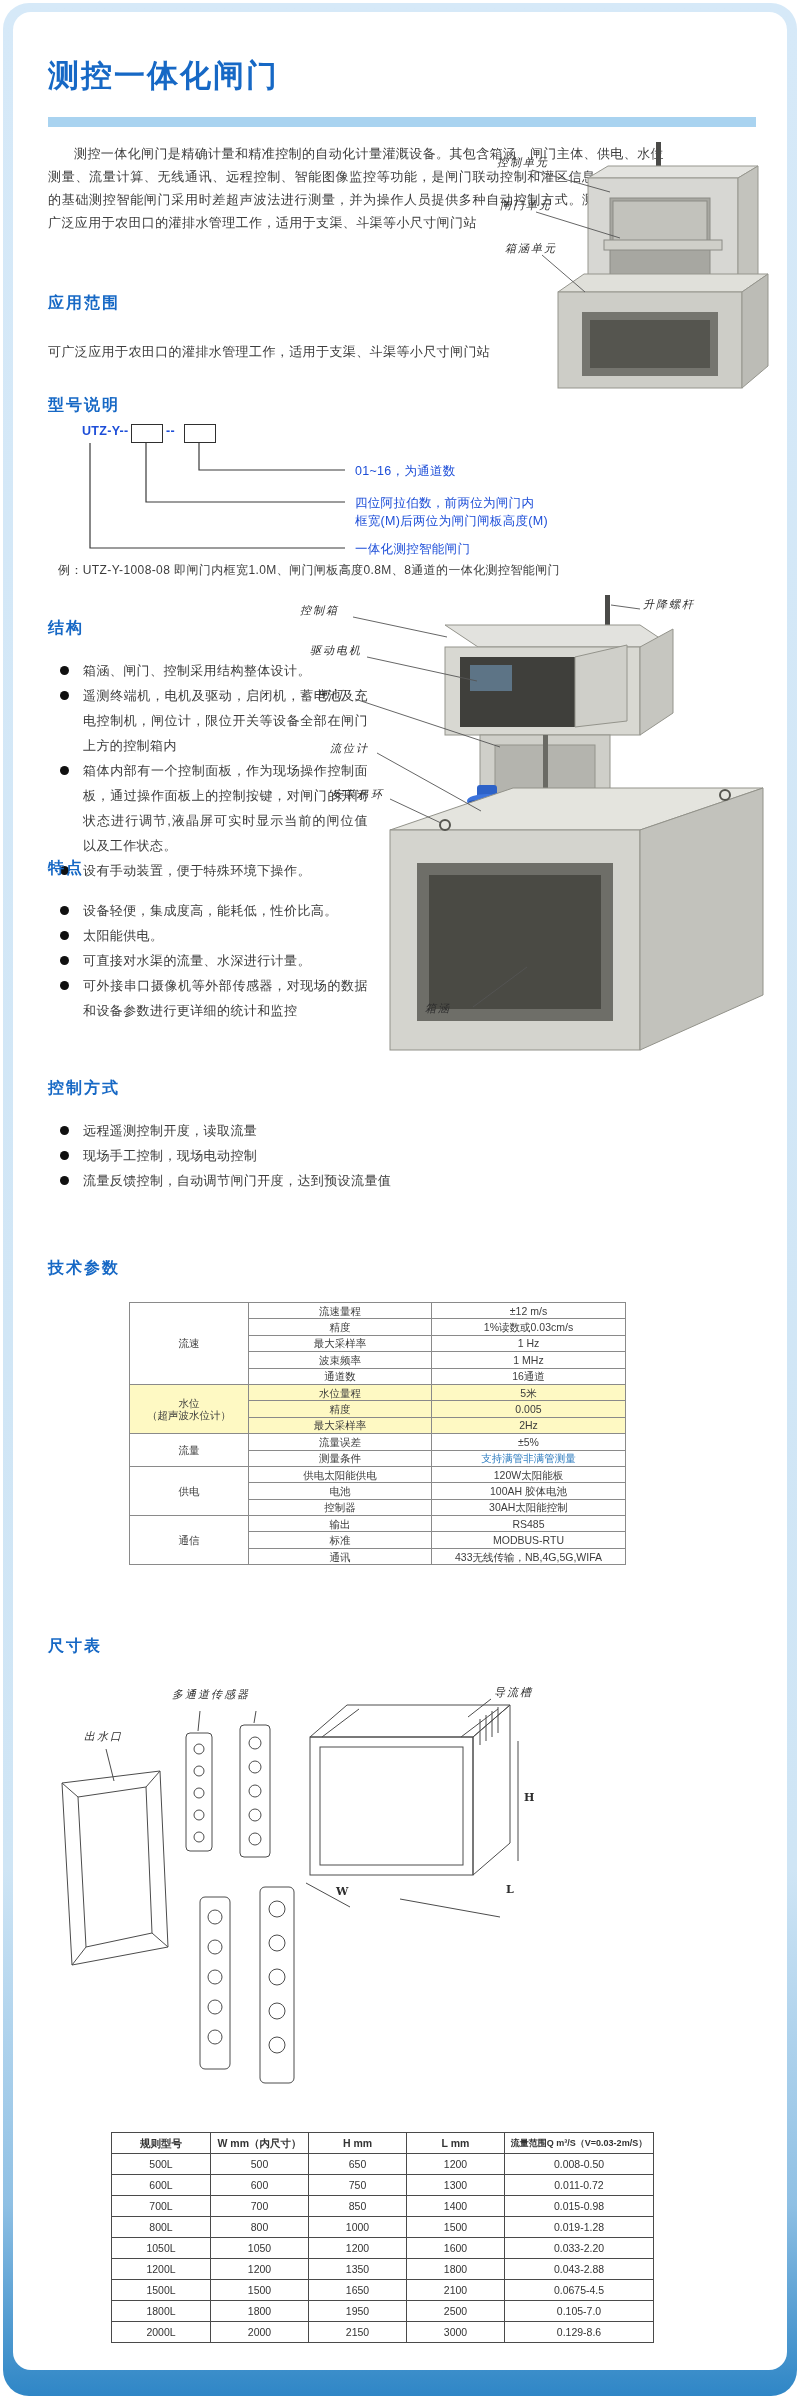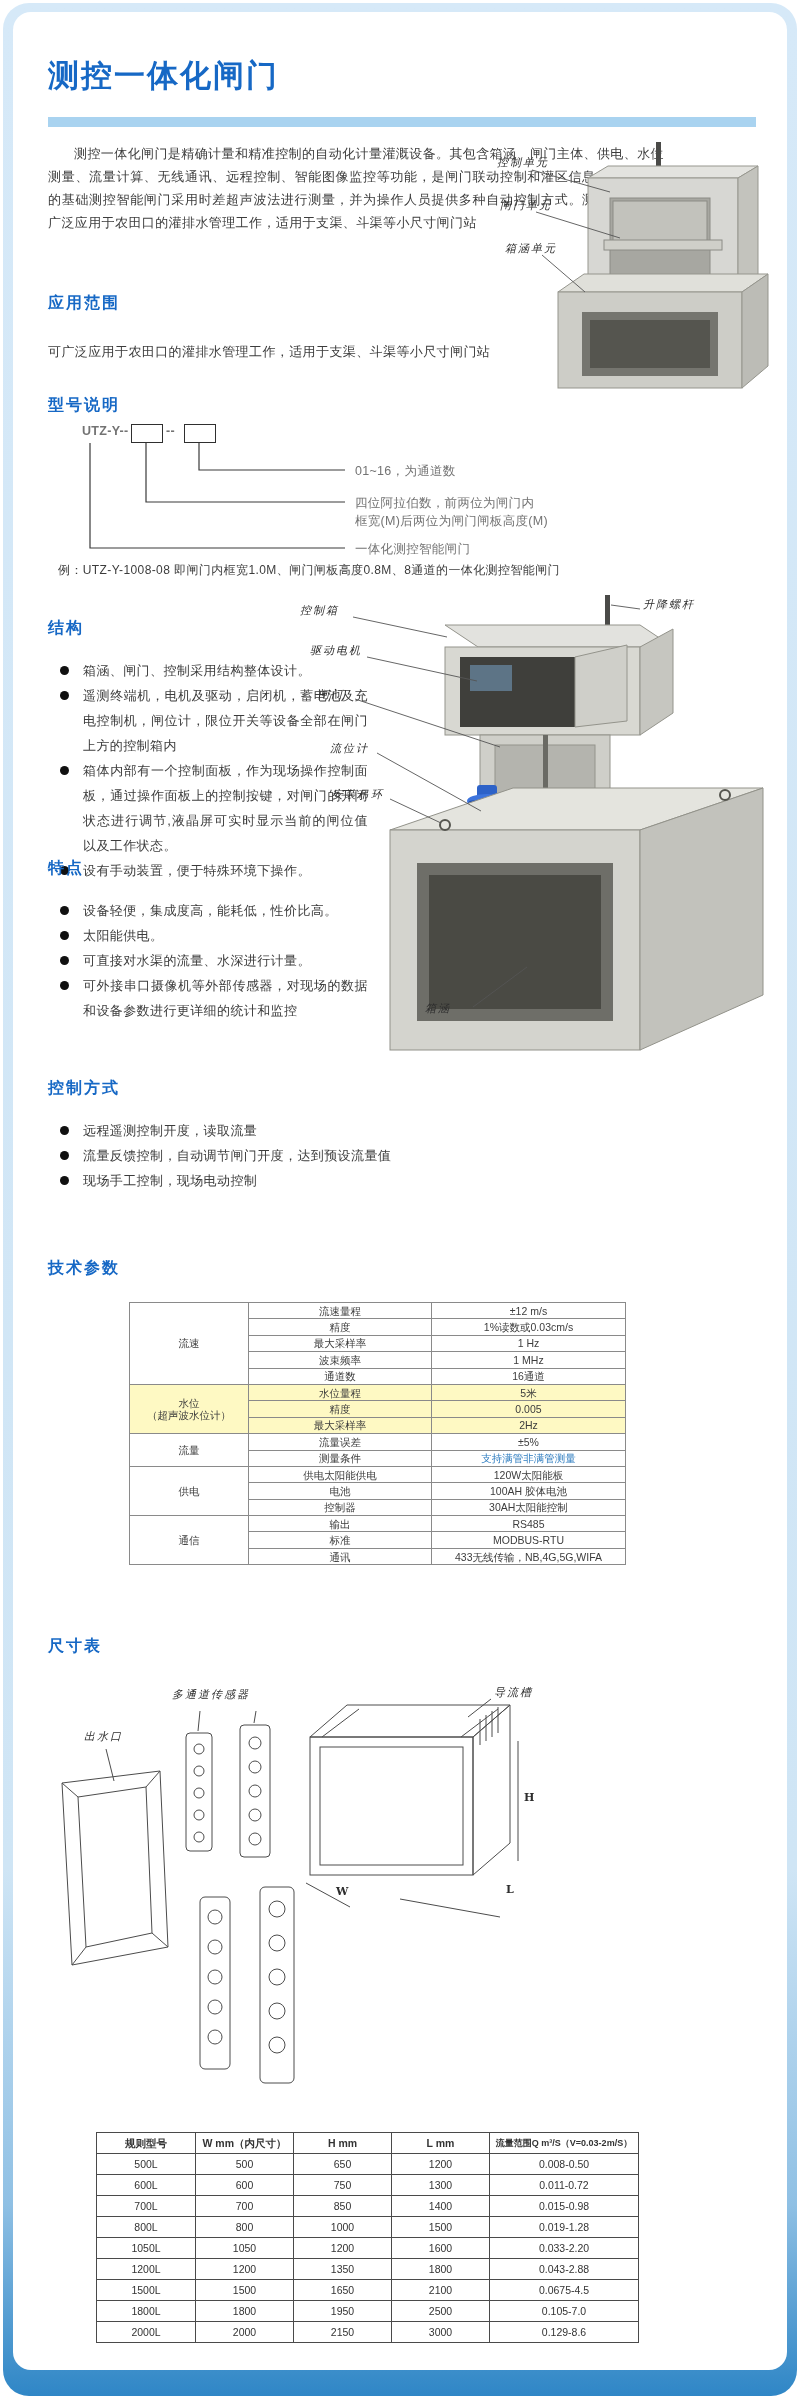--- a/index.html
+++ b/index.html
@@ -27,21 +27,21 @@
     text-indent:2em;letter-spacing:0.4px;text-align:justify;
   }
   .sec-heading{font-size:16px;font-weight:700;color:#1668c5;letter-spacing:2px;}
   .body-text{font-size:13px;color:#3c3c3c;letter-spacing:0.4px;}
   
   .blist{display:flex;flex-direction:column;}
   .bullet{display:flex;align-items:flex-start;}
   .dot{width:9px;height:9px;border-radius:50%;background:#101010;margin:8px 14px 0 0;flex:none;}
   .btx{font-size:13px;line-height:25px;color:#3c3c3c;letter-spacing:0.4px;text-align:justify;}
   
-  .mono-blue{color:#737373;font-size:12.5px;letter-spacing:0.3px;}
+  .mono-blue{color:#1d4ed8;font-size:12.5px;letter-spacing:0.3px;}
   .model-box{position:absolute;width:30px;height:17px;border:1.6px solid #2f2f2f;background:#fff;}
   
   .imglabel{
     font-family:"DejaVu Serif","Liberation Serif",serif;font-style:italic;
     font-size:11px;color:#2d2d2d;letter-spacing:2px;white-space:nowrap;
   }
   
   table.tech{border-collapse:collapse;table-layout:fixed;width:496px;}
   table.tech td{
     border:1px solid #8a8a8a;font-size:10.5px;color:#3c3c3c;text-align:center;
@@ -204,25 +204,25 @@
   </div>
 
 <div class="abs sec-heading" style="left:48px;top:1078px;">控制方式</div>
 <div class="abs blist" style="left:60px;top:1118px;width:520px;">
     <div class="bullet">
       <span class="dot"></span>
       <span class="btx">远程遥测控制开度，读取流量</span>
     </div>
     <div class="bullet">
       <span class="dot"></span>
+      <span class="btx">现场手工控制，现场电动控制</span>
+    </div>
+    <div class="bullet">
+      <span class="dot"></span>
       <span class="btx">流量反馈控制，自动调节闸门开度，达到预设流量值</span>
-    </div>
-    <div class="bullet">
-      <span class="dot"></span>
-      <span class="btx">现场手工控制，现场电动控制</span>
     </div>
   </div>
 
 <div class="abs sec-heading" style="left:48px;top:1258px;">技术参数</div>
 <table class="abs tech" style="left:129px;top:1302px;">
   <colgroup>
       <col style="width:119px">
       <col style="width:183px">
       <col style="width:194px">
     </colgroup>
@@ -355,21 +355,21 @@
     </g>
   </svg>
   <span class="abs imglabel" style="left:36px;top:44px;">出水口</span>
   <span class="abs imglabel" style="left:124px;top:2px;">多通道传感器</span>
   <span class="abs imglabel" style="left:446px;top:0px;">导流槽</span>
   <span class="abs imglabel" style="left:476px;top:106px;font-style:normal;font-weight:700;">H</span>
   <span class="abs imglabel" style="left:288px;top:200px;font-style:normal;font-weight:700;">W</span>
   <span class="abs imglabel" style="left:458px;top:198px;font-style:normal;font-weight:700;">L</span>
 </div>
 
-<table class="abs dims" style="left:96px;top:2132px;padding-left:28px;">
+<table class="abs dims" style="left:111px;top:2132px;padding-left:28px;">
   <colgroup>
       <col style="width:99px">
       <col style="width:98px">
       <col style="width:98px">
       <col style="width:98px">
       <col style="width:149px">
     </colgroup>
   <thead id="dims-head">
       <tr>
         <th>规则型号</th>

